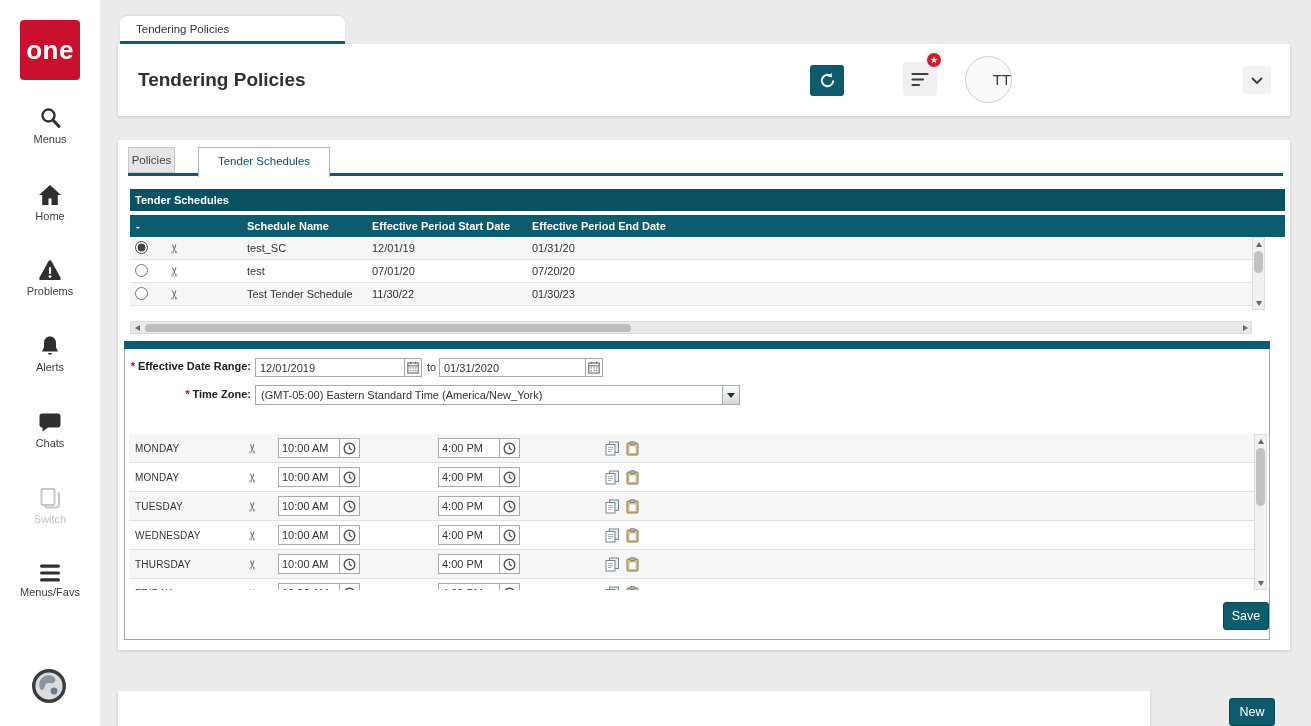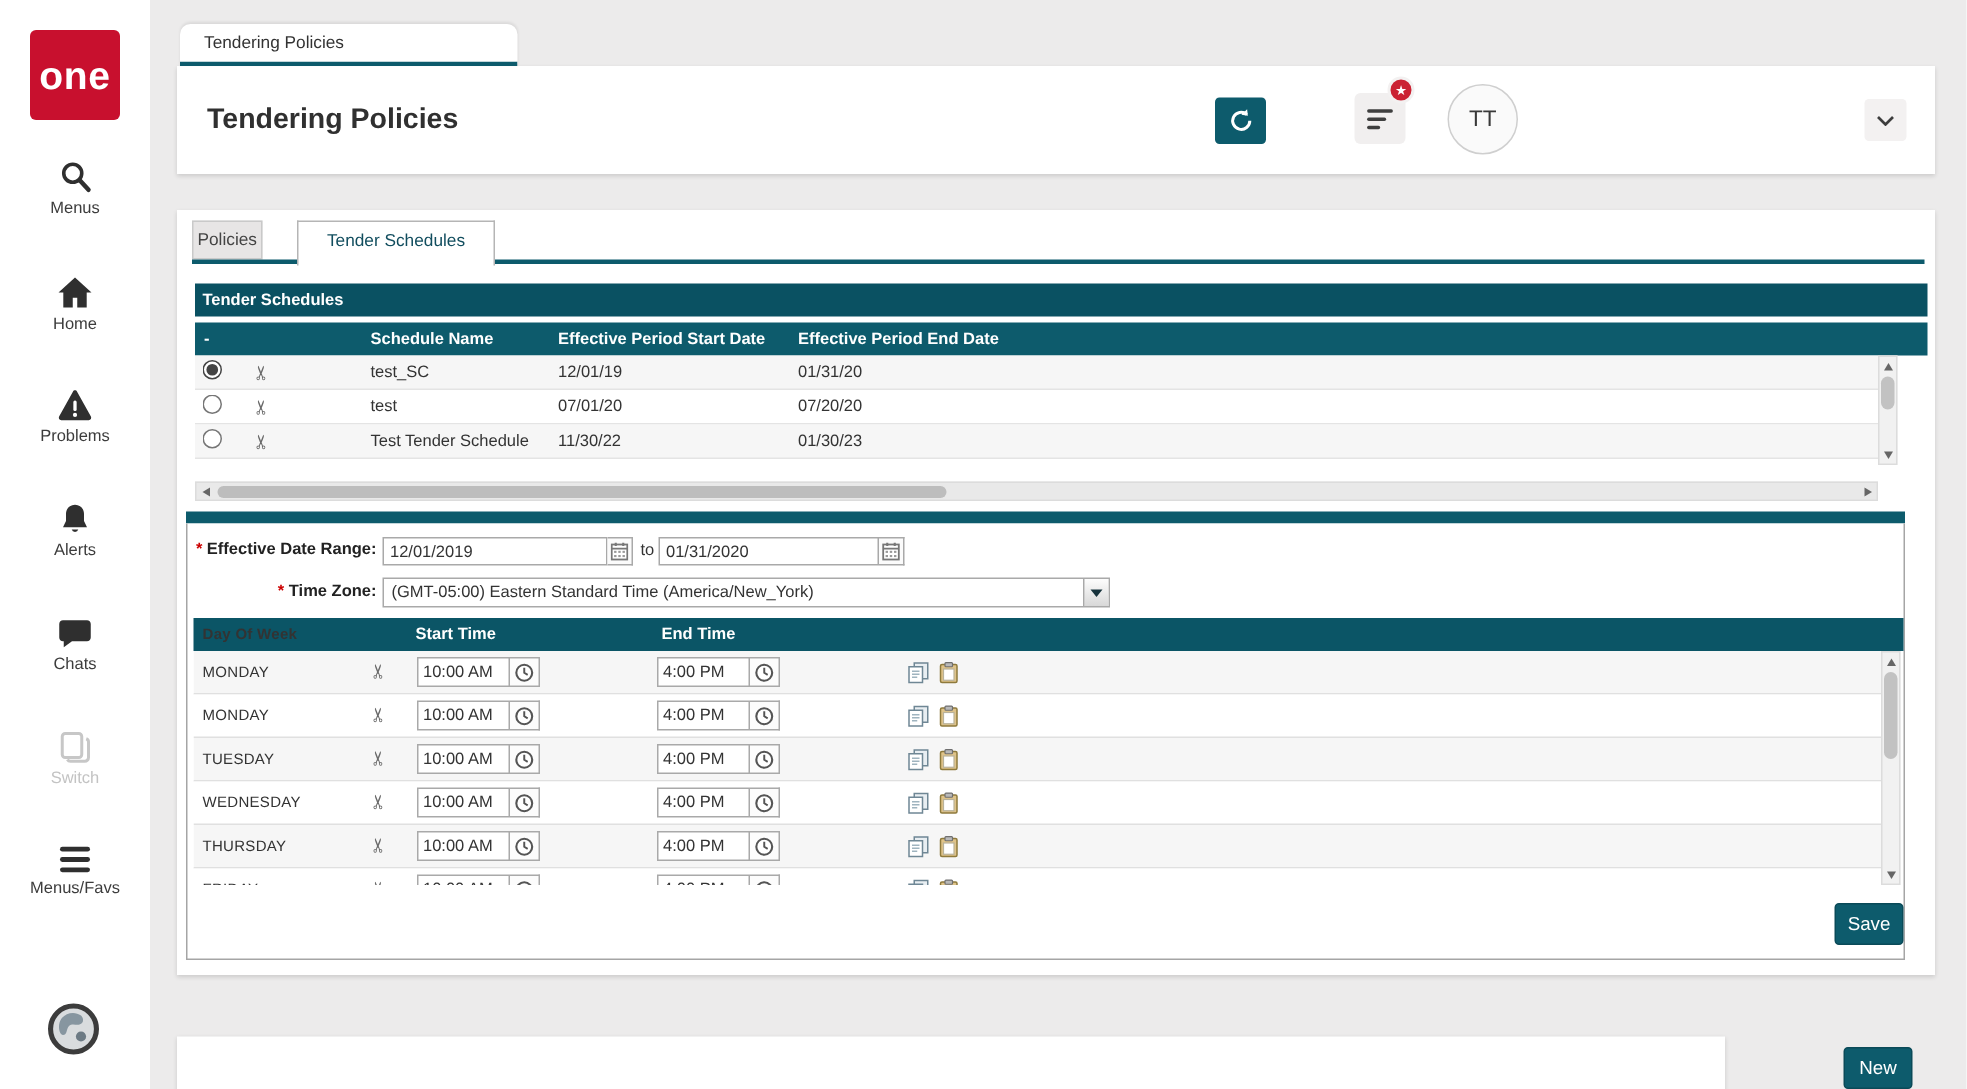--- a/index.html
+++ b/index.html
@@ -16,21 +16,21 @@
   .nav-item.disabled .lbl{color:#c3c3c3}
   .globe-wrap{position:absolute;left:30px;top:667px;width:38px;height:38px;cursor:pointer}
   
   .win-tab{position:absolute;left:120px;top:16px;width:225px;height:28px;background:#fff;border-radius:7px 7px 0 0;border-bottom:3px solid #0d5b6c;z-index:4;box-shadow:0 -1px 2px rgba(0,0,0,.08);font-size:11.5px;color:#333;line-height:27px;padding-left:16px;cursor:pointer}
   .header-panel{left:118px;top:44px;width:1172px;height:72px}
   .page-title{position:absolute;left:20px;top:0;height:72px;display:flex;align-items:center;font-size:19px;font-weight:bold;color:#303030}
   .refresh-btn{position:absolute;left:692px;top:21px;width:34px;height:31px;background:#0d5b6c;border:none;border-radius:3px;display:flex;align-items:center;justify-content:center;cursor:pointer}
   .notif-btn{position:absolute;left:785px;top:18px;width:34px;height:34px;background:#f1efef;border:none;border-radius:4px;display:flex;align-items:center;justify-content:center;cursor:pointer}
   .badge{position:absolute;left:807px;top:7px;width:18px;height:18px;background:#cb2233;border:2px solid #f3f1f1;border-radius:50%;display:flex;align-items:center;justify-content:center;z-index:2}
   .badge span{color:#fff;font-size:9px;line-height:9px}
-  .avatar{position:absolute;left:847px;top:12px;width:47px;height:47px;border-radius:50%;background:#fafafa;border:1px solid #cfcfcf;display:flex;align-items:center;justify-content:center;font-size:15px;color:#3a3a3a;cursor:pointer}
+  .avatar{position:absolute;left:847px;top:12px;width:47px;height:47px;border-radius:50%;background:#fafafa;border:1px solid #cfcfcf;display:flex;align-items:center;justify-content:flex-end;font-size:15px;color:#3a3a3a;cursor:pointer}
   .user-block{position:absolute;left:903px;top:12px;width:200px}
   .redact{background:#bcbcbc;border-radius:2px}
   .redact.r1{width:182px;height:12px;margin-top:1px}
   .user-role{font-size:10px;color:#4c4c4c;margin-top:5px;white-space:nowrap}
   .redact.r2{width:112px;height:10px;margin-top:4px;background:#c6c6c6}
   .chev-btn{position:absolute;left:1125px;top:22px;width:28px;height:28px;background:#f3f1f1;border:none;border-radius:3px;display:flex;align-items:center;justify-content:center;cursor:pointer}
   
   .content-panel{left:118px;top:140px;width:1172px;height:510px}
   .tab{position:absolute;text-align:center;font-size:11.5px;cursor:pointer}
   .tab-inactive{left:10px;top:7px;width:47px;height:26px;background:#e7e5e5;border:1px solid #c9c9c9;line-height:24px;color:#444}
@@ -305,27 +305,20 @@
     </span>
 
     <div class="flabel" style="top:39px"><span class="req">*</span><span>Time Zone:</span></div>
     <div class="select">
       <span>(GMT-05:00) Eastern Standard Time (America/New_York)</span>
       <span class="select-arrow">
           <span class="tri-sel"></span>
         </span>
     </div>
 
-    <div class="week-header">
-      <div class="dc-day" style="padding-left:6px">Day Of Week</div>
-      <div class="dc-cut"></div>
-      <div class="dc-start">Start Time</div>
-      <div class="dc-end" style="padding-left:5px">End Time</div>
-      <div class="dc-icons"></div>
-    </div>
 
     <div class="week-rows">
   <div class="drow">
     <div class="dc-day">MONDAY</div>
     <div class="dc-cut"><span class="scissors">✂</span></div>
     <div class="dc-start">
       <span class="time-wrap">
               <input class="time-input" value="10:00 AM" style="">
               <button class="clock-btn">
                 <svg width="13" height="13" viewBox="0 0 13 13">

